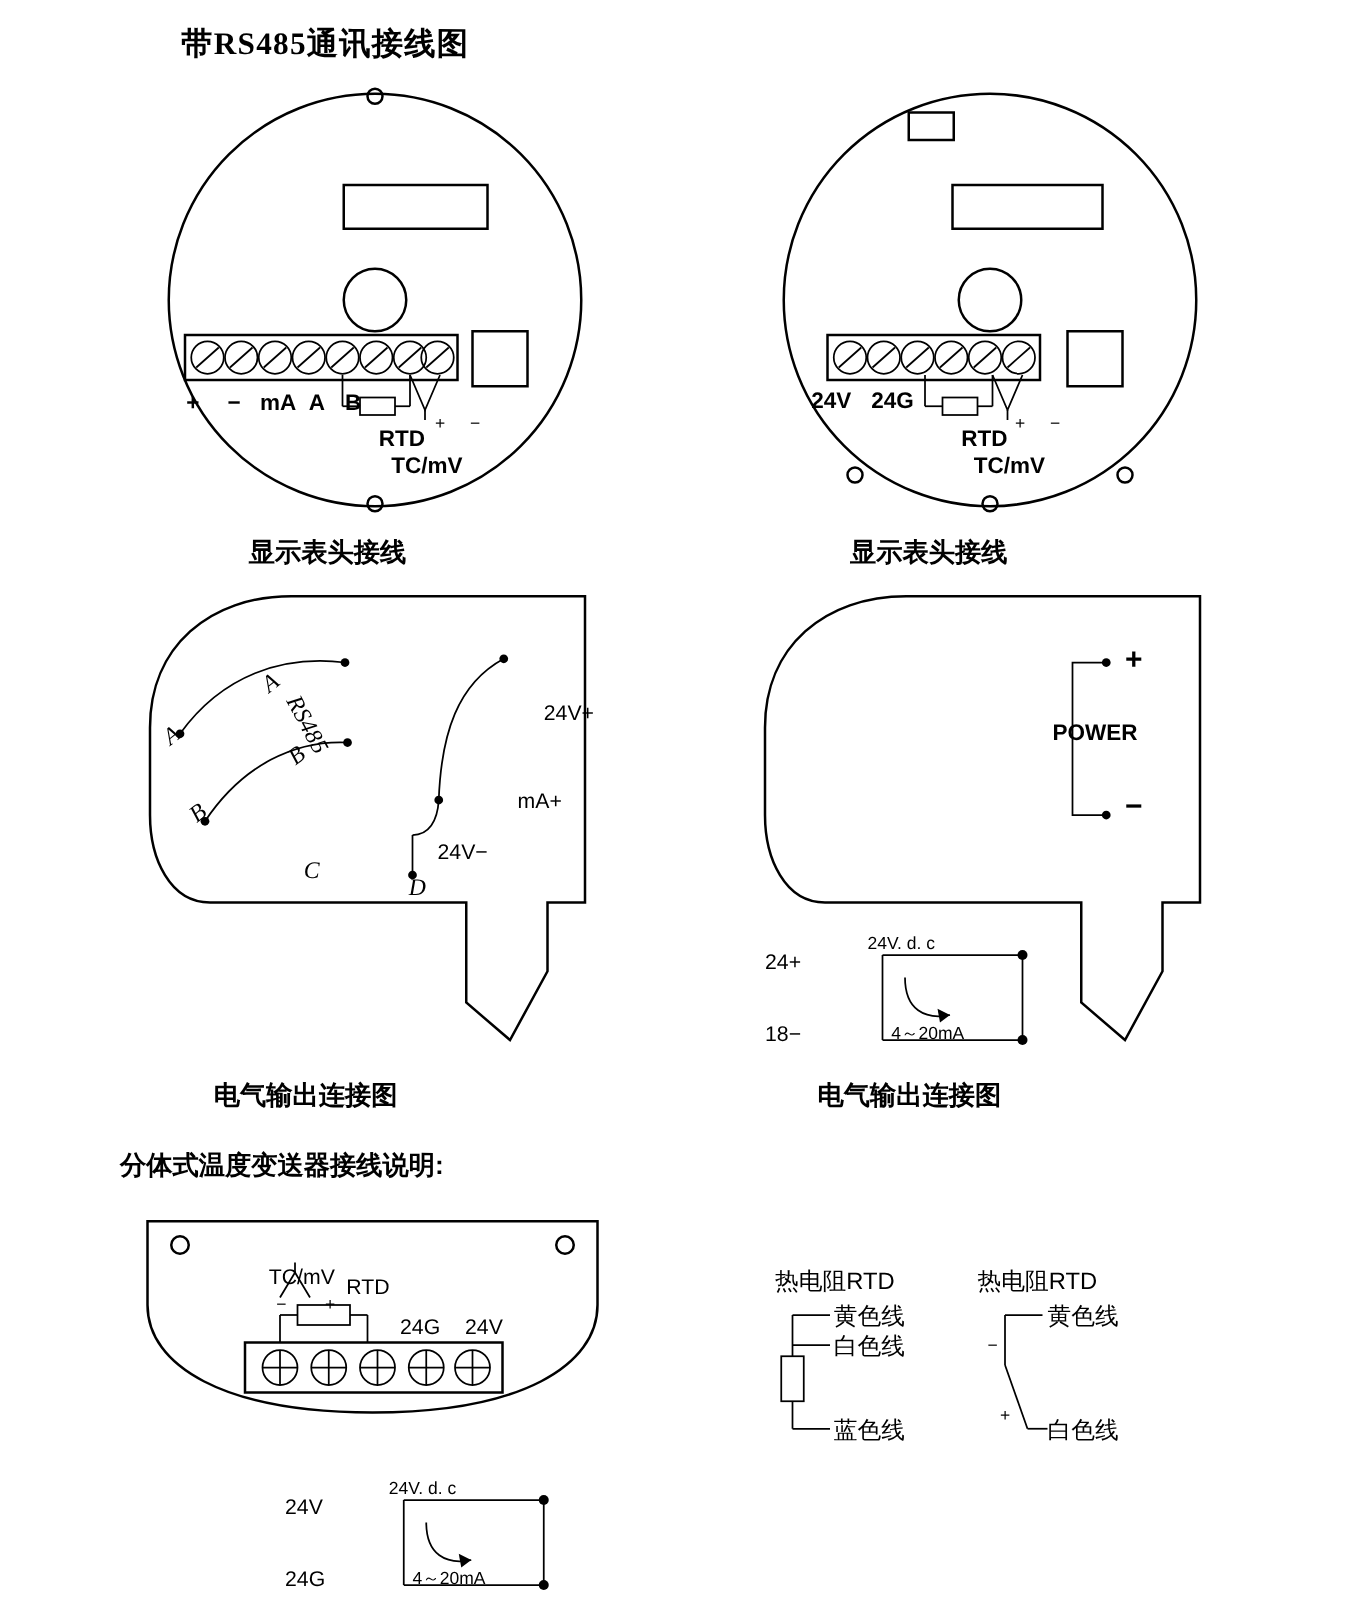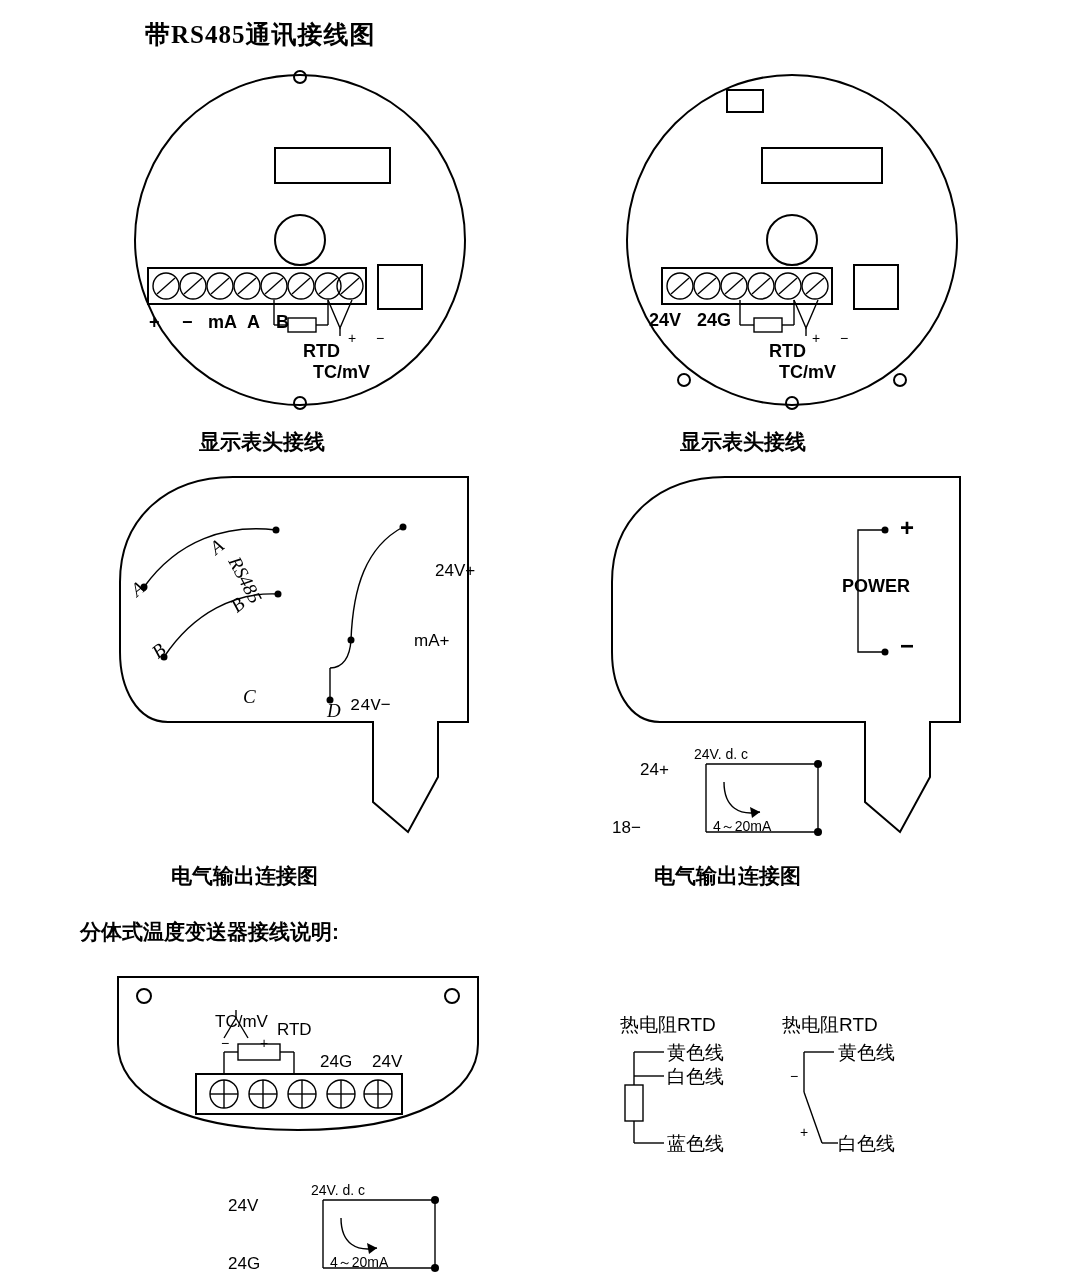--- a/index.html
+++ b/index.html
@@ -155,21 +155,21 @@
   </div>
   <div class="abs lbl-i" style="left:211px;top:536px;transform:rotate(-38deg);">A</div>
   <div class="abs lbl-i" style="left:132px;top:578px;transform:rotate(-38deg);">A</div>
   <div class="abs lbl-i" style="left:232px;top:594px;transform:rotate(-38deg);">B</div>
   <div class="abs lbl-i" style="left:153px;top:640px;transform:rotate(-38deg);">B</div>
   <div class="abs lbl-i" style="left:243px;top:686px;">C</div>
   <div class="abs lbl-i" style="left:327px;top:700px;">D</div>
   <div class="abs lbl-i" style="left:243px;top:553px;transform:rotate(62deg);transform-origin:left top;">RS485</div>
   <div class="abs lbl" style="left:435px;top:521px;margin-top:40px;">24V+</div>
   <div class="abs lbl" style="left:414px;top:631px;">mA+</div>
-  <div class="abs lbl" style="left:350px;top:696px;font-family:Liberation Mono, monospace;">24V−</div>
+  <div class="abs lbl" style="left:350px;top:672px;">24V−</div>
 
   <div class="abs" style="left:600px;top:472px;">
     <svg width="390" height="370" viewBox="0 0 390 370">
       <path class="st" d="M12,110 C12,45 60,5 125,5 L360,5 L360,250 L330,250 L330,305 L300,360 L265,330 L265,250 L60,250 C28,250 12,215 12,180 Z"></path>
 
       <polyline class="st1" points="285,58 258,58 258,180 285,180"></polyline>
       <circle class="dot" cx="285" cy="58" r="3.5"></circle>
       <circle class="dot" cx="285" cy="180" r="3.5"></circle>
     </svg>
   </div>
@@ -182,29 +182,29 @@
       <polyline class="st1" points="38,22 150,22"></polyline>
       <polyline class="st1" points="38,22 38,90"></polyline>
       <polyline class="st1" points="38,90 150,90"></polyline>
       <polyline class="st1" points="150,22 150,90"></polyline>
       <circle class="dot" cx="150" cy="22" r="4"></circle>
       <circle class="dot" cx="150" cy="90" r="4"></circle>
       <path class="st1" d="M56,40 C56,66 72,74 92,70"></path>
       <polygon points="92,70 82,65 84,76" fill="#000"></polygon>
     </svg>
   </div>
-  <div class="abs lbl" style="left:640px;top:760px;text-align:center;">24+</div>
+  <div class="abs lbl" style="left:612px;top:760px;text-align:center;">24+</div>
   <div class="abs lbl" style="left:612px;top:818px;">18−</div>
   <div class="abs lbl-sm" style="left:694px;top:746px;">24V. d. c</div>
   <div class="abs lbl-sm" style="left:713px;top:818px;">4～20mA</div>
 
   <div class="abs caption" style="left:171px;top:862px;">电气输出连接图</div>
   <div class="abs caption" style="left:654px;top:862px;">电气输出连接图</div>
 
-  <div class="abs caption" style="left:80px;top:918px;">分体式温度变送器接线说明:</div>
+  <div class="abs caption" style="left:96px;top:918px;">分体式温度变送器接线说明:</div>
 
   <div class="abs" style="left:108px;top:972px;">
     <svg width="380" height="170" viewBox="0 0 380 170">
       <path class="st" d="M10,5 L370,5 L370,72 C370,120 310,158 190,158 C70,158 10,120 10,72 Z"></path>
       <circle class="st" cx="36" cy="24" r="7"></circle>
       <circle class="st" cx="344" cy="24" r="7"></circle>
 
       <rect class="st1" x="130" y="72" width="42" height="16"></rect>
       <line class="st1" x1="130" y1="80" x2="116" y2="80"></line>
       <line class="st1" x1="116" y1="80" x2="116" y2="102"></line>

